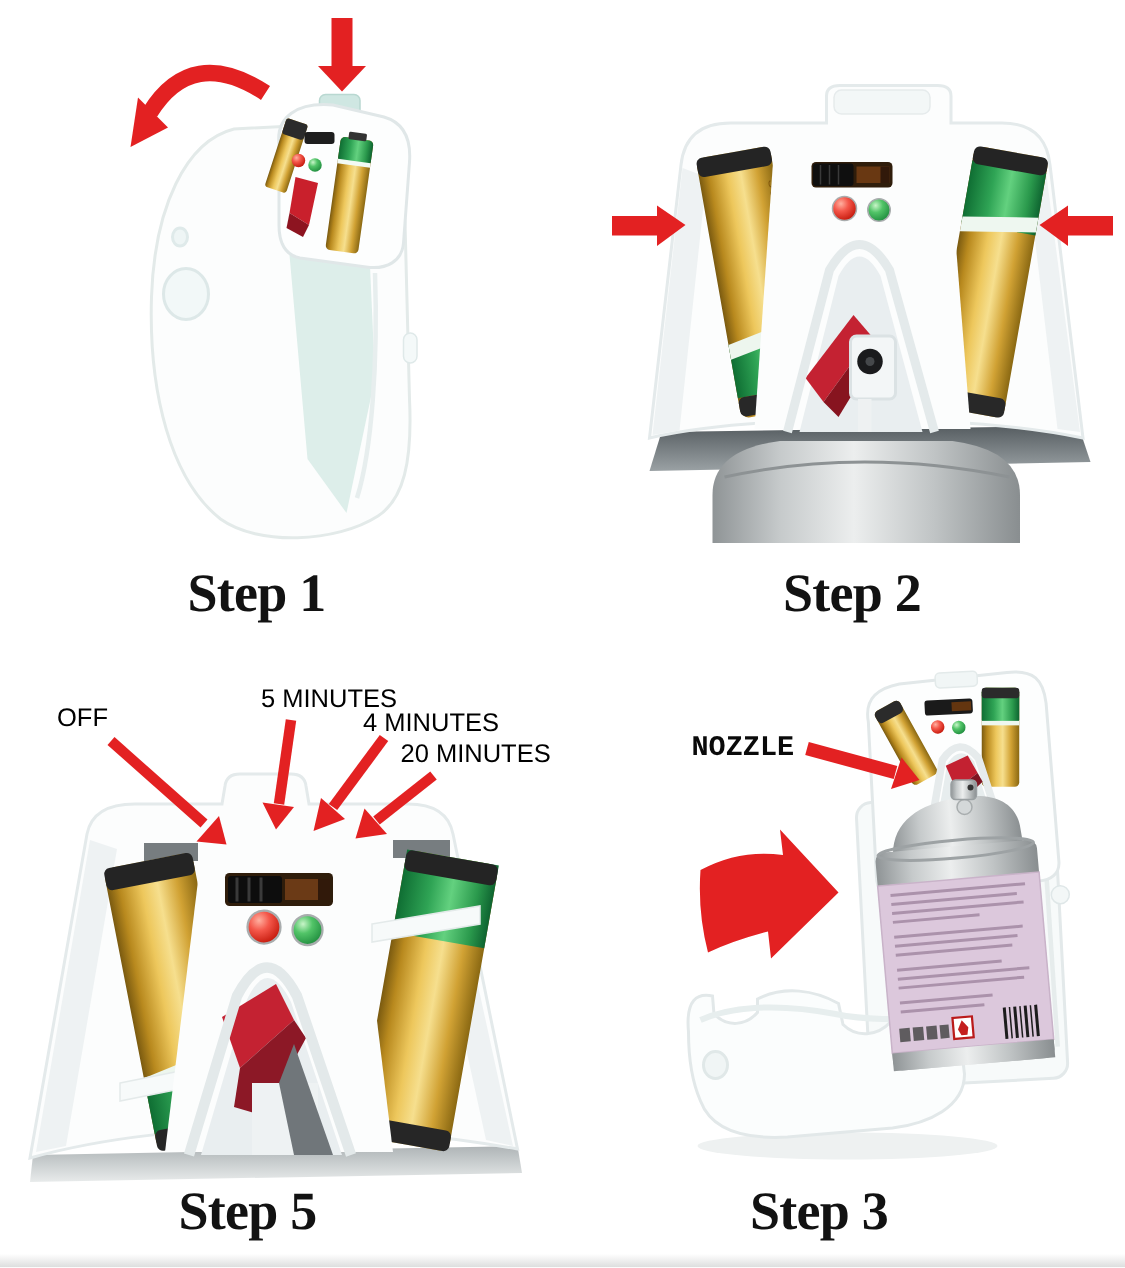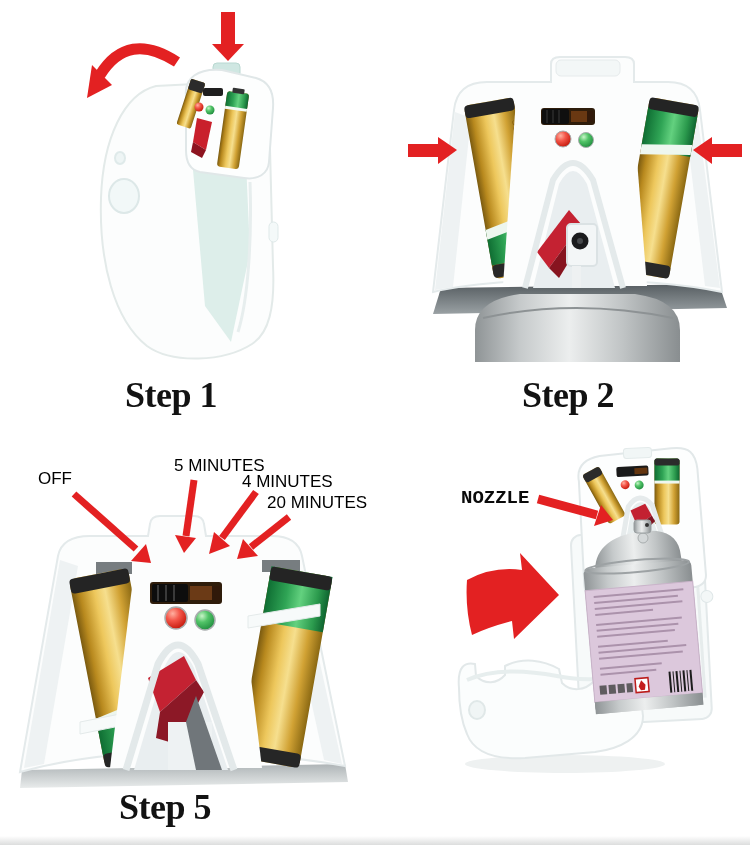--- a/index.html
+++ b/index.html
@@ -437,16 +437,17 @@
       </g>
 
       <path d="M92,160 Q118,146 147,150 L145,133 L184,175 L139,219 L137,201 Q114,207 97,215 Q90,188 92,160 Z" fill="#e32122"></path>
 
       <g>
         <line x1="163" y1="79" x2="222" y2="95" stroke="#e32122" stroke-width="9"></line>
         <polygon points="238,100 219,106 226,85" fill="#e32122"></polygon>
       </g>
     </svg>
     <div class="nozzle-note" style="left:86px;top:67px">NOZZLE</div>
+    <div class="caption" style="left:171px;top:366px">Step 3</div>
   </section>
 
   <div id="bottom-shade"></div>
 </div>
 
 </body></html>

